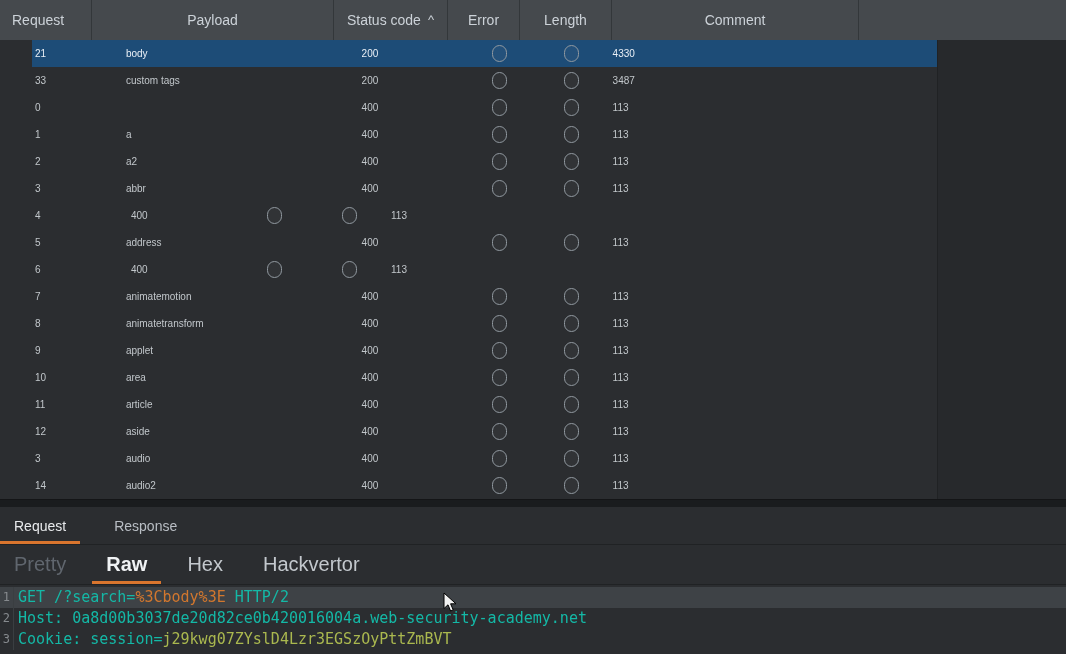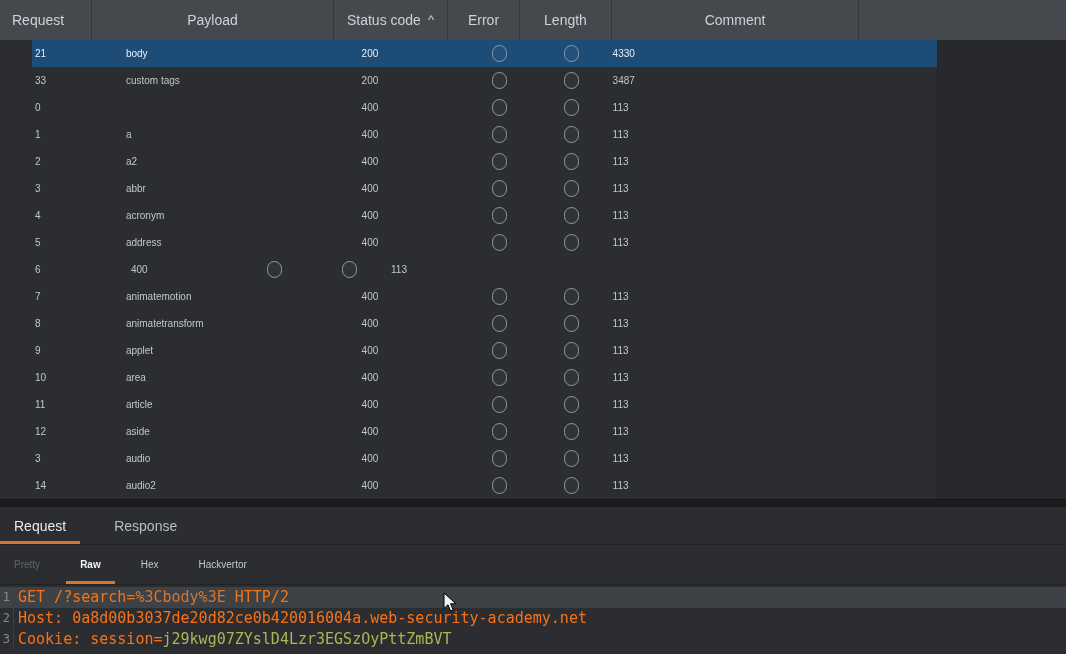--- a/index.html
+++ b/index.html
@@ -53,32 +53,32 @@
   .gap { height: 8px; background: #1a1c1e; border-top: 1px solid #141517; }
 
   
   .tabs-main { height: 38px; display: flex; align-items: stretch; background: #2b2d30; border-bottom: 1px solid #202224; flex: none; }
   .tab { display: flex; align-items: center; padding: 0 14px; font-size: 14px; color: #b9bec4; border-bottom: 3px solid transparent; margin-top: 3px; cursor: default; }
   .tab.active { color: #e8eaec; border-bottom-color: #d9752e; }
   .tab + .tab { margin-left: 20px; }
 
   
   .tabs-sub { height: 40px; display: flex; align-items: stretch; background: #2b2d30; border-bottom: 1px solid #202224; flex: none; }
-  .subtab { display: flex; align-items: center; padding: 0 14px; font-size: 10px; color: #c3c8cd; border-bottom: 3px solid transparent; margin-top: 3px; cursor: default; }
+  .subtab { display: flex; align-items: center; padding: 0 14px; font-size: 20px; color: #c3c8cd; border-bottom: 3px solid transparent; margin-top: 3px; cursor: default; }
   .subtab + .subtab { margin-left: 12px; }
   .subtab.active { color: #f0f2f4; font-weight: bold; border-bottom-color: #d9752e; }
   .subtab.disabled { color: #60666e; }
 
   
   .editor { flex: 1; background: #2b2d30; font-family: "DejaVu Sans Mono", monospace; font-size: 15px; padding-top: 2px; overflow: hidden; }
   .ed-line { display: flex; height: 21px; line-height: 21px; white-space: pre; }
   .ed-line.caret-line { background: #3e4246; }
   .ln { width: 13px; flex: none; text-align: right; padding-right: 3px; color: #868a8e; font-size: 12px; }
   .code { border-left: 1px solid #3a3e41; padding-left: 4px; display: flex; }
-  .tok-plain { color: #f97316; }
+  .tok-plain { color: #14b8a6; }
   .tok-orange { color: #d2772e; }
   .tok-green { color: #aab84f; }
 
   
   .cursor { position: absolute; left: 443px; top: 592px; z-index: 10; pointer-events: none; }
 </style>
 </head>
 <body>
 
 <div id="app">
@@ -177,21 +177,20 @@
             </div>
     <div class="td c4">
               <span class="cb"></span>
             </div>
     <div class="td c5">113</div>
     <div class="td c6"></div>
   </div>
 
   <div class="tr">
     <div class="td c0">4</div>
-    <div class="td c1">acronym</div>
     <div class="td c2">400</div>
     <div class="td c3">
               <span class="cb"></span>
             </div>
     <div class="td c4">
               <span class="cb"></span>
             </div>
     <div class="td c5">113</div>
     <div class="td c6"></div>
   </div>

